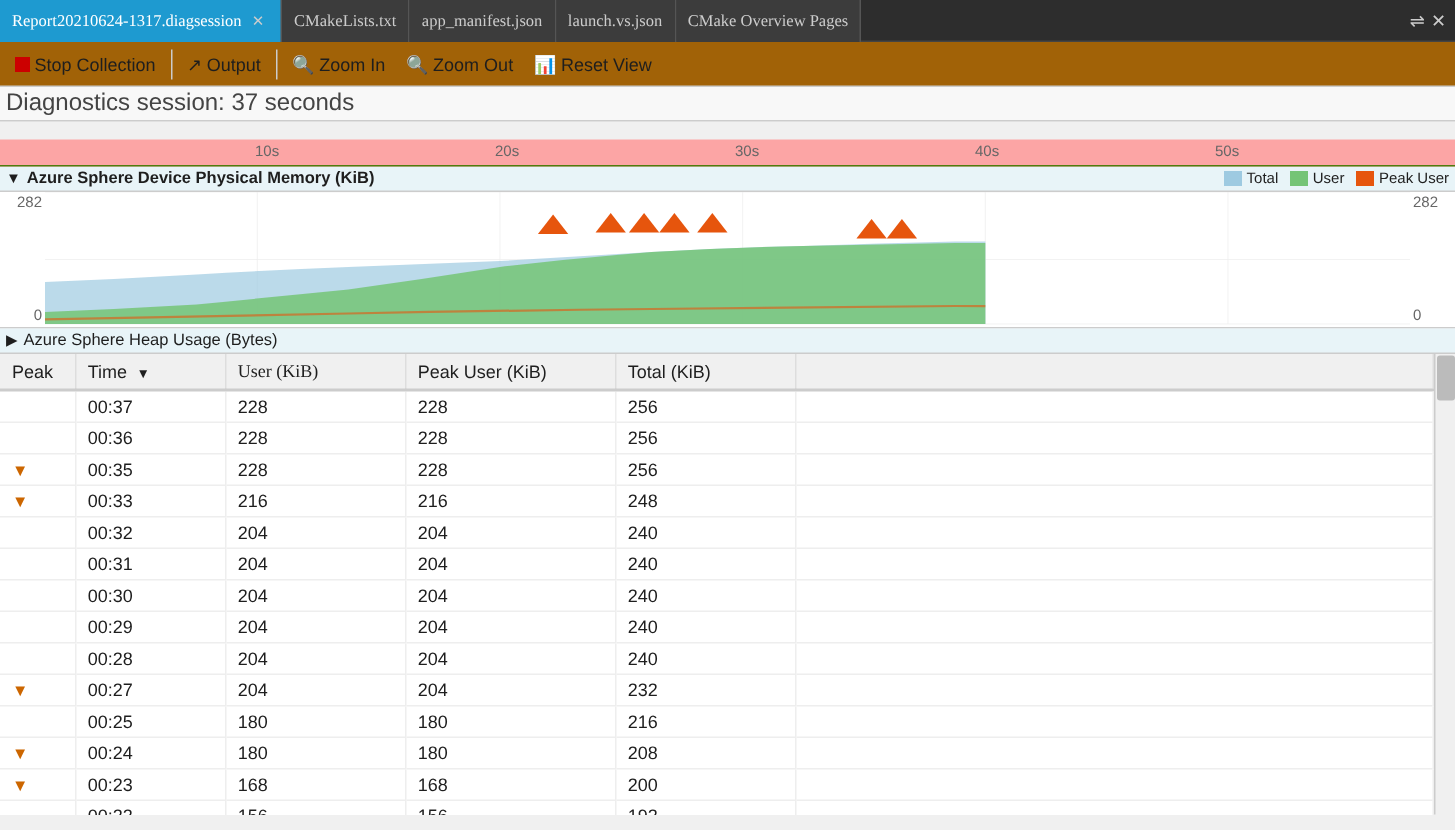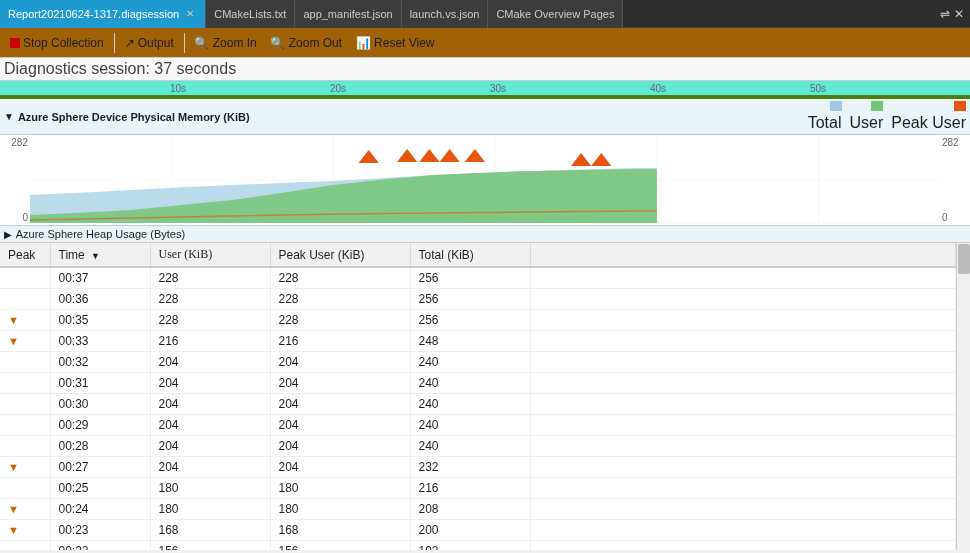--- a/index.html
+++ b/index.html
@@ -1,49 +1,49 @@
 <!DOCTYPE html>
 <html><head>
   <meta charset="utf-8">
   <style>
     * { margin: 0; padding: 0; box-sizing: border-box; }
     body { font-family: 'Segoe UI', Arial, sans-serif; font-size: 12px; background: #f0f0f0; color: #1e1e1e; width: 970px; height: 553px; overflow: hidden; }
 
     
     .tab-bar { display: flex; align-items: center; background: #2d2d2d; height: 28px; border-bottom: 1px solid #444; }
-    .tab { display: flex; align-items: center; padding: 0 8px; height: 28px; background: #1e9ad0; color: #fff; font-size: 11px; border-right: 1px solid #555; cursor: pointer; white-space: nowrap; gap: 4px; }
+    .tab { display: flex; align-items: center; padding: 0 8px; height: 28px; background: #1e9ad0; color: #fff; font-size: 11px; border-right: 1px solid #555; cursor: pointer; white-space: nowrap; gap: 4px; font-family: Liberation Serif, serif; }
     .tab.active { background: #1e9ad0; }
     .tab.inactive { background: #3c3c3c; color: #ccc; }
     .tab .close-btn { width: 14px; height: 14px; display: flex; align-items: center; justify-content: center; border-radius: 2px; font-size: 10px; cursor: pointer; color: #ccc; }
     .tab-spacer { flex: 1; }
     .tab-actions { display: flex; align-items: center; padding: 0 6px; gap: 4px; color: #ccc; }
 
     
     .toolbar { display: flex; align-items: center; background: #a16207; border-bottom: 1px solid #ccc; height: 30px; padding: 0 4px; gap: 2px; }
     .toolbar-btn { display: flex; align-items: center; gap: 3px; padding: 2px 6px; font-size: 12px; cursor: pointer; border: none; background: transparent; color: #1e1e1e; height: 24px; }
     .toolbar-separator { width: 1px; height: 20px; background: #ccc; margin: 0 2px; }
     .stop-icon { width: 10px; height: 10px; background: #cc0000; display: inline-block; }
 
     
     .status-bar { background: #f8f8f8; border-bottom: 1px solid #ccc; padding: 2px 4px; font-size: 16px; color: #444; }
 
     
     .chart-area { background: #fff; border-bottom: 1px solid #ccc; }
     .chart-header { display: flex; align-items: center; padding: 2px 4px; background: #e8f4f8; border-bottom: 1px solid #ccc; font-size: 11px; font-weight: bold; }
     .chart-header .legend { margin-left: auto; display: flex; align-items: center; gap: 8px; font-weight: normal; }
-    .legend-item { display: flex; align-items: flex-end; gap: 3px; font-size: 16px; flex-direction: column; }
+    .legend-item { display: flex; align-items: flex-start; gap: 3px; font-size: 10px; }
     .legend-dot { width: 12px; height: 10px; display: inline-block; }
 
     .chart-container { position: relative; height: 90px; background: #fff; display: flex; }
     .chart-y-axis { width: 30px; display: flex; flex-direction: column; justify-content: space-between; padding: 2px 2px; font-size: 10px; color: #666; text-align: right; }
     .chart-plot { flex: 1; position: relative; overflow: hidden; }
     .chart-y-axis-right { width: 30px; display: flex; flex-direction: column; justify-content: space-between; padding: 2px 2px; font-size: 10px; color: #666; }
 
     
-    .timeline-ruler { height: 18px; background: #5eead4; border-bottom: 4px solid #4d7c0f; display: flex; align-items: center; position: relative; padding-left: 30px; }
+    .timeline-ruler { height: 18px; background: #fca5a5; border-bottom: 1px solid #4d7c0f; display: flex; align-items: center; position: relative; padding-left: 30px; margin-top: 12px; }
     .time-tick { position: absolute; font-size: 10px; color: #666; }
 
     
     .collapsed-section { display: flex; align-items: center; padding: 2px 4px; background: #e8f4f8; border-bottom: 1px solid #ccc; font-size: 11px; cursor: pointer; }
 
     
     .table-area { background: #fff; overflow: auto; height: calc(553px - 28px - 30px - 18px - 18px - 90px - 22px - 22px - 20px); }
     .data-table { width: 100%; border-collapse: collapse; }
     .data-table thead tr { background: #f0f0f0; border-bottom: 2px solid #ccc; }
     .data-table thead th { padding: 4px 8px; text-align: left; font-weight: normal; font-size: 12px; border-right: 1px solid #ddd; white-space: nowrap; cursor: pointer; }

